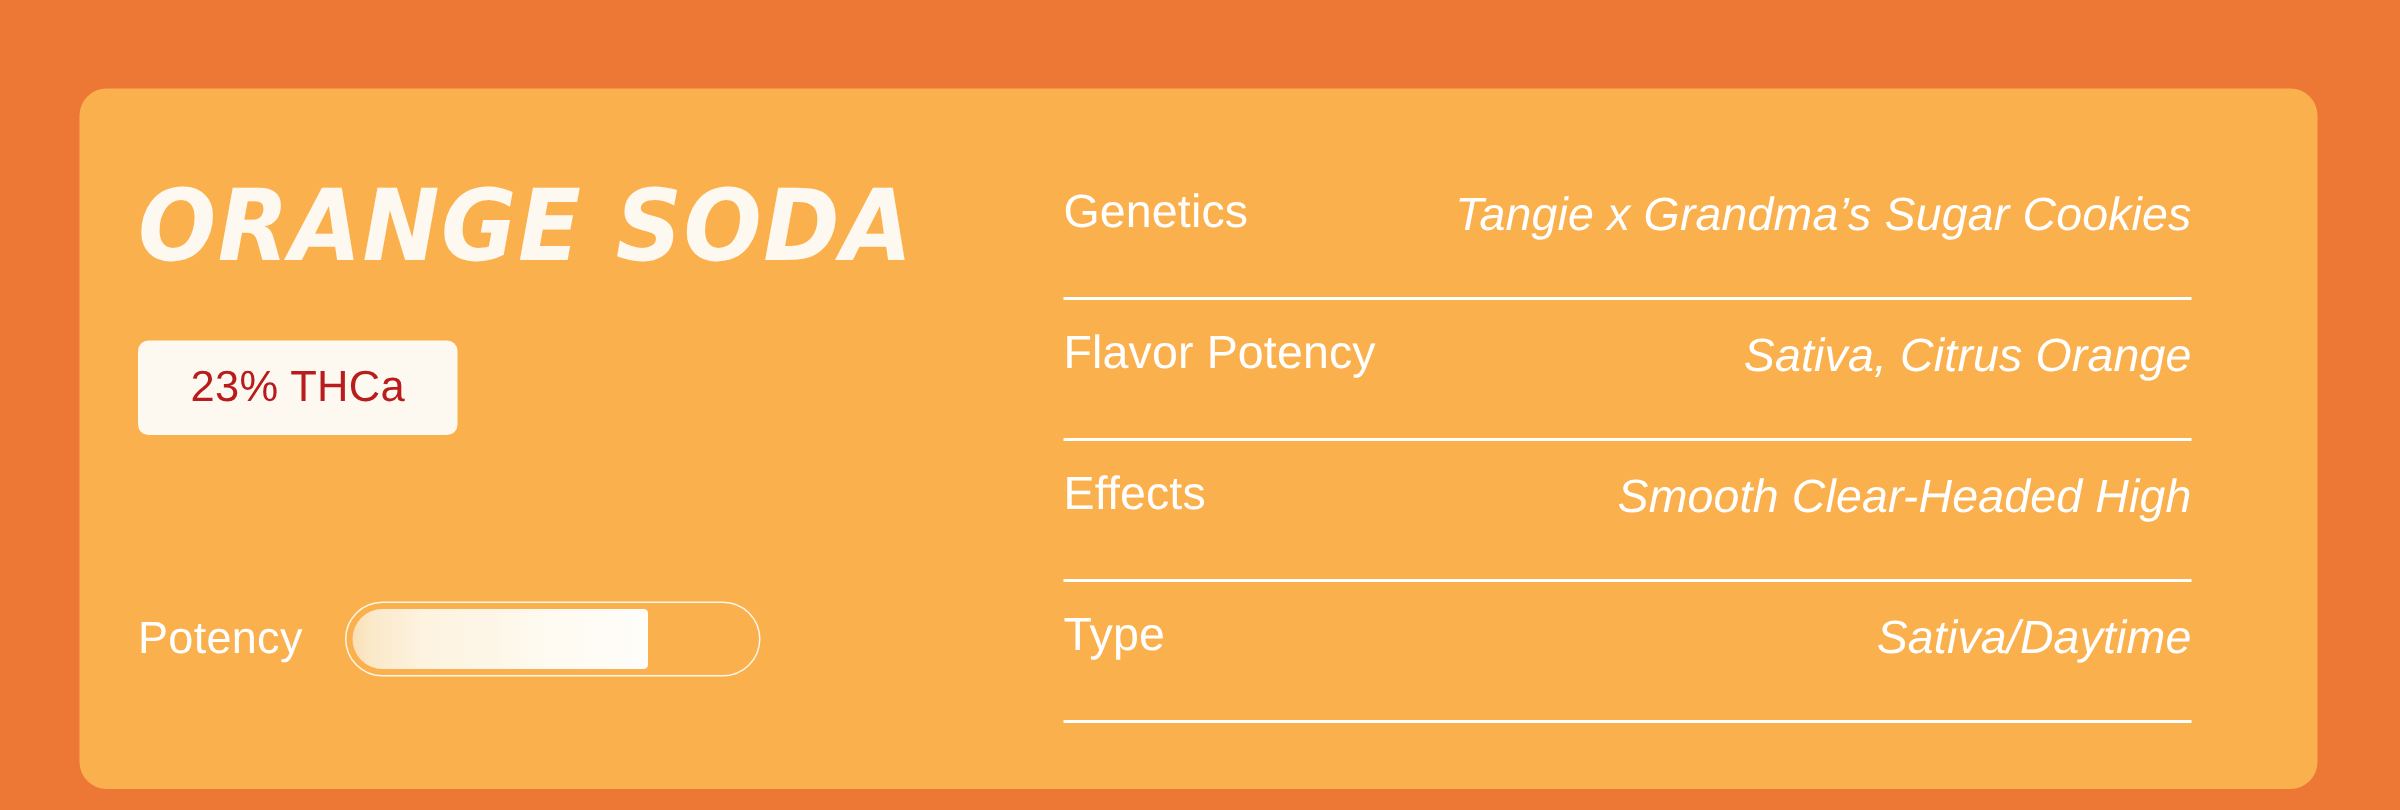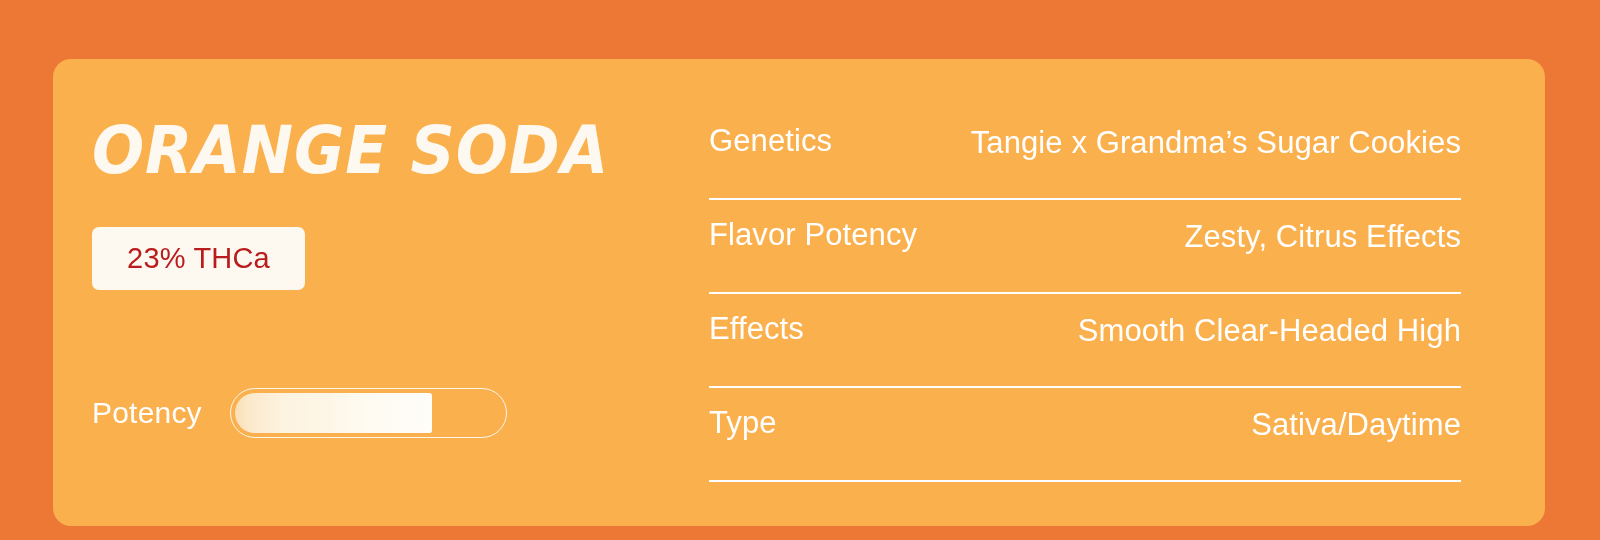--- a/index.html
+++ b/index.html
@@ -70,21 +70,21 @@
   .thca-badge-text {
     font-size: 29px;
     color: #b91c1c;
     letter-spacing: 0.2px;
     white-space: nowrap;
   }
 
   .potency-row {
     position: absolute;
     left: 0;
-    top: 326px;
+    top: 339px;
     height: 56px;
     display: flex;
     align-items: center;
   }
   .potency-label {
     font-size: 30px;
     color: #FFFFFF;
     letter-spacing: 0.2px;
     white-space: nowrap;
   }
@@ -131,20 +131,21 @@
   .detail-label {
     font-size: 31px;
     color: #FFFFFF;
     line-height: 40px;
     padding-top: 15px;
     white-space: nowrap;
     letter-spacing: 0.1px;
   }
   .detail-value {
     font-size: 31px;
+    font-style: italic;
     color: #FFFFFF;
     line-height: 40px;
     padding-top: 17px;
     text-align: right;
     white-space: nowrap;
     letter-spacing: 0.1px;
   }
 </style>
 </head>
 <body>
@@ -170,21 +171,21 @@
 
   <div class="details">
 
     <div class="detail-row">
       <span class="detail-label">Genetics</span>
       <span class="detail-value">Tangie x Grandma’s Sugar Cookies</span>
     </div>
 
     <div class="detail-row">
       <span class="detail-label">Flavor Potency</span>
-      <span class="detail-value">Zesty, Citrus Effects</span>
+      <span class="detail-value">Sativa, Citrus Orange</span>
     </div>
 
     <div class="detail-row">
       <span class="detail-label">Effects</span>
       <span class="detail-value">Smooth Clear-Headed High</span>
     </div>
 
     <div class="detail-row">
       <span class="detail-label">Type</span>
       <span class="detail-value">Sativa/Daytime</span>

